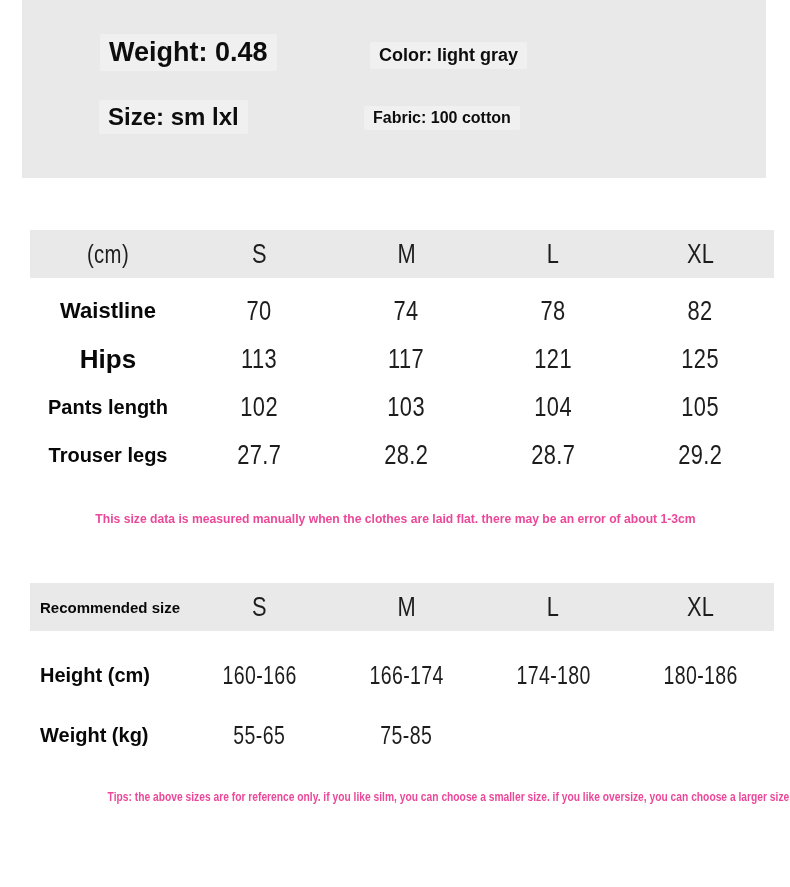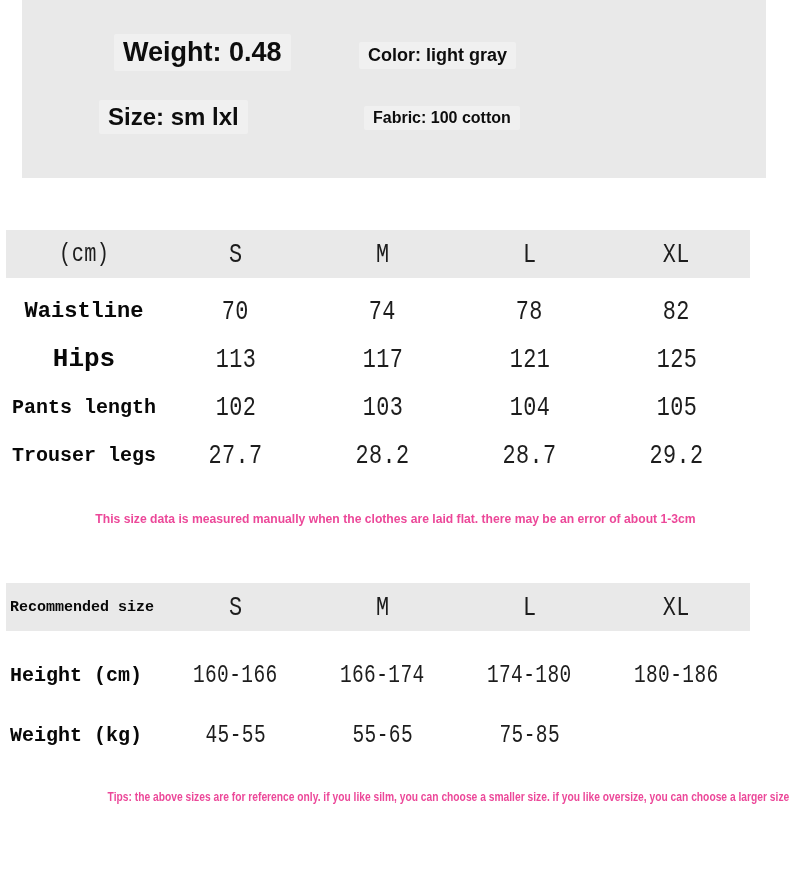--- a/index.html
+++ b/index.html
@@ -5,46 +5,46 @@
   html,body{margin:0;padding:0;}
   body{
     width:790px;height:887px;background:#ffffff;position:relative;overflow:hidden;
     font-family:"Liberation Sans","DejaVu Sans",sans-serif;color:#111;
   }
   .panel{position:absolute;background:#e9e9e9;}
   
   .top-panel{left:22px;top:0;width:744px;height:178px;}
   .info{position:absolute;font-weight:bold;color:#0d0d0d;white-space:nowrap;}
   .info .hl{background:rgba(255,255,255,0.35);padding:3px 9px;border-radius:2px;display:inline-block;}
-  .info-weight{left:92px;top:34px;font-size:27px;}
-  .info-color{left:337px;top:42px;font-size:18px;}
+  .info-weight{left:78px;top:34px;font-size:27px;}
+  .info-color{left:348px;top:42px;font-size:18px;}
   .info-size{left:77px;top:100px;font-size:24px;}
   .info-fabric{left:342px;top:106px;font-size:16px;}
 
   
-  .tbl{position:absolute;left:6px;width:744px;font-family:Liberation Mono, monospace;}
+  .tbl{position:absolute;left:30px;width:744px;}
   .tbl-1{top:230px;}
   .tbl-2{top:583px;}
   .grid{display:grid;grid-template-columns:156px repeat(4,147px);}
   .hrow .cell{background:#e9e9e9;height:48px;}
   .cell{display:flex;align-items:center;justify-content:center;height:48px;}
   .t2row .cell{height:60px;}
   .t1-body{margin-top:9px;}
   .t2-body{margin-top:14px;}
   .cond{display:inline-block;transform:scaleX(0.78);transform-origin:50% 50%;
         font-weight:400;color:#1d1d1d;letter-spacing:0.5px;white-space:nowrap;}
   .szhead{font-size:28px;}
   .unit{font-size:26px;}
   .val{font-size:28px;}
   .val2{font-size:25px;}
   .rlabel{font-weight:bold;color:#080808;}
   .fs22{font-size:22px;}
   .fs26{font-size:26px;}
   .fs20{font-size:20px;text-align:center;}
-  .left-cell{justify-content:flex-start;padding-left:4px;}
+  .left-cell{justify-content:flex-start;padding-left:10px;}
   .rec-label{font-size:15px;font-weight:bold;color:#080808;}
 
   
   .centerline{position:absolute;left:0;right:0;text-align:center;font-weight:bold;
               color:#ec4899;white-space:nowrap;}
   .note-line{top:511px;font-size:13.5px;}
   .note-line span{display:inline-block;transform:scaleX(0.9);transform-origin:50% 50%;}
   .tips-line{top:789px;font-size:13.5px;}
   .tips-line span{display:inline-block;transform:scaleX(0.76);transform-origin:50% 50%;}
 </style>
@@ -172,23 +172,20 @@
       <div class="cell">
           <span class="cond val2">174-180</span>
         </div>
       <div class="cell">
           <span class="cond val2">180-186</span>
         </div>
     </div>
     <div class="grid t2row">
       <div class="cell left-cell rlabel fs20">Weight (kg)</div>
       <div class="cell">
-          <span class="cond val2">45-55</span>
-        </div>
-      <div class="cell">
           <span class="cond val2">55-65</span>
         </div>
       <div class="cell">
           <span class="cond val2">75-85</span>
         </div>
     </div>
   </div>
 </div>
 
 <div class="centerline tips-line"><span>Tips: the above sizes are for reference only. if you like silm, you can choose a smaller size. if you like oversize, you can choose a larger size</span></div>

